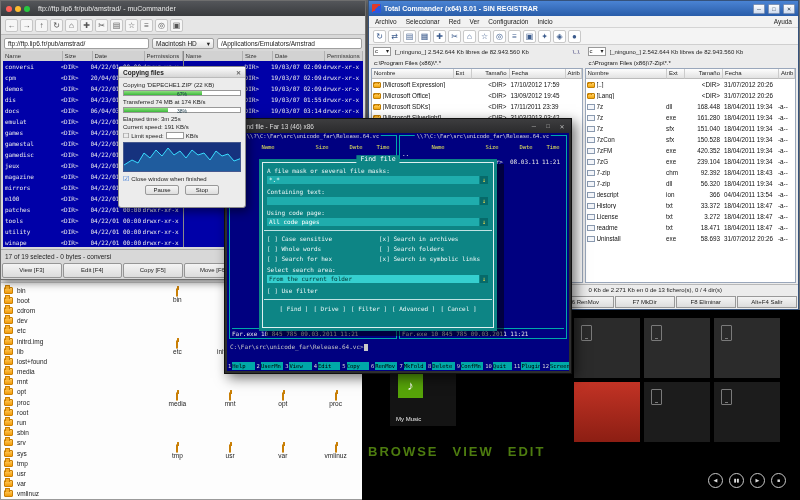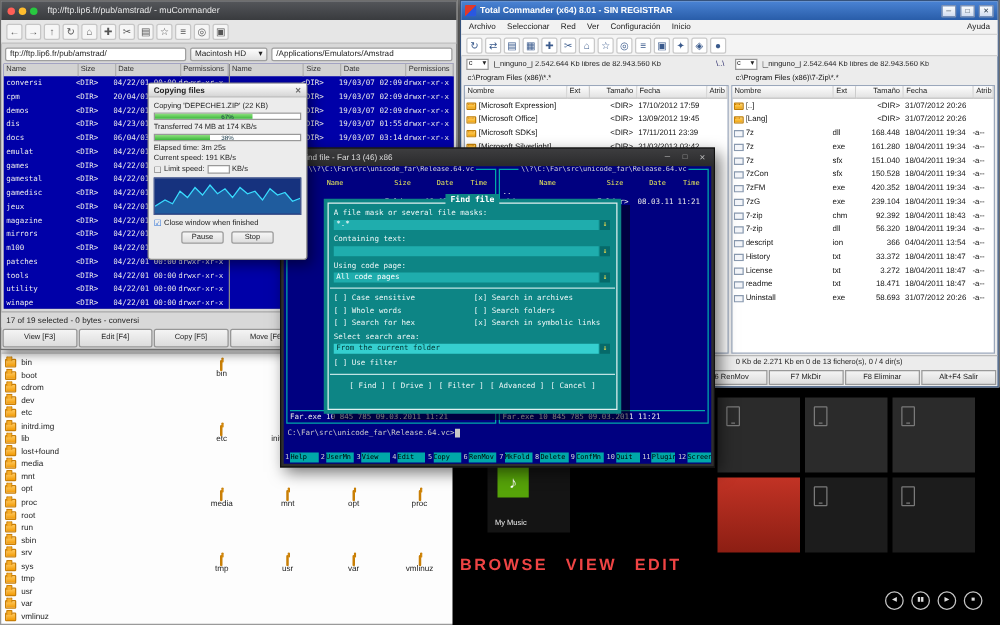--- a/index.html
+++ b/index.html
@@ -30,21 +30,21 @@
   .tile{position:relative;background:#2b2b2b;}
   .tile.t-dark{background:#2b2b2b;}
   .tile.t-dark2{background:#1c1c1c;}
   .tile.t-red{background:linear-gradient(#c23325,#8c1e13);}
   .tile .dev{position:absolute;left:7px;top:7px;width:11px;height:16px;border:1px solid #7a7a7a;border-radius:1px;}
   .tile .dev::after{content:"";position:absolute;left:3px;bottom:1px;width:3px;height:1px;background:#7a7a7a;}
   .music-tile{position:absolute;left:28px;top:56px;width:66px;height:60px;background:#141414;}
   .mnote{position:absolute;left:8px;top:7px;width:25px;height:25px;background:#56a309;color:#fff;
       font-size:13px;line-height:25px;text-align:center;}
   .mlabel{position:absolute;left:6px;bottom:4px;font-size:6px;color:#eee;}
-  .browse{position:absolute;left:6px;top:134px;display:flex;gap:14px;color:#ef4444;
+  .browse{position:absolute;left:6px;top:134px;display:flex;gap:14px;color:#4d7c0f;
       font-size:13px;font-weight:bold;letter-spacing:2px;text-align:right;}
   .transport{position:absolute;right:14px;bottom:12px;display:flex;gap:6px;}
   .tbtn{width:15px;height:15px;border:1px solid #c8c8c8;border-radius:50%;color:#ddd;
       font-size:5px;line-height:13px;text-align:center;}
 
   
   .muc{position:absolute;left:0;top:0;width:366px;height:280px;background:#d8d8d8;
       border:1px solid #6e6e6e;box-shadow:2px 3px 8px rgba(0,0,0,.45);z-index:3;}
   .muc-title{position:absolute;left:0;top:0;right:0;height:15px;background:linear-gradient(#54565a,#393b3e);
       display:flex;align-items:center;padding:0 5px;gap:3px;}
@@ -172,21 +172,21 @@
   .far-keybar{position:absolute;left:0;right:0;bottom:1px;height:8px;display:flex;gap:1px;}
   .fk{flex:1;display:flex;min-width:0;}
   .fk-n{color:#d8d8d8;font-size:5.5px;line-height:8px;padding:0 1px;}
   .fk-l{flex:1;background:#00a8a8;color:#000;font-size:5.5px;line-height:8px;overflow:hidden;white-space:nowrap;}
 
   
   .fdlg{position:absolute;left:32px;top:26px;width:238px;height:172px;background:#0d8585;
       box-shadow:7px 5px 0 rgba(0,0,0,.5);}
   .fd-border{position:absolute;left:3px;top:3px;right:3px;bottom:3px;border:1px solid #dff0f0;}
   .fd-title{position:absolute;top:-1px;left:50%;transform:translate(-50%,-35%);background:#0d8585;
-      padding:0 4px;color:#fff;font-size:6.5px;font-weight:bold;}
+      padding:0 4px;color:#fff;font-size:6.5px;font-weight:normal;}
   .fd{position:absolute;font-size:6px;color:#eef8f8;white-space:nowrap;}
   .fd-input{position:absolute;left:8px;right:18px;height:8px;background:#1fadad;color:#fff;
       font-size:6px;line-height:8px;padding:0 2px;overflow:hidden;}
   .fd-hist{position:absolute;right:9px;width:8px;height:8px;background:#066a6a;color:#ffe34a;
       font-size:6px;line-height:8px;text-align:center;}
   .fd-input.hl{background:#35cfcf;color:#00312f;}
   .fd-sep{position:absolute;left:5px;right:5px;border-top:1px solid #bfe3e3;}
   .fd-checks{position:absolute;width:112px;}
   .fd-check{height:10px;line-height:10px;font-size:6px;color:#eef8f8;white-space:nowrap;overflow:hidden;}
   .fd-btns{position:absolute;left:0;right:0;display:flex;justify-content:center;gap:5px;font-size:6px;}

